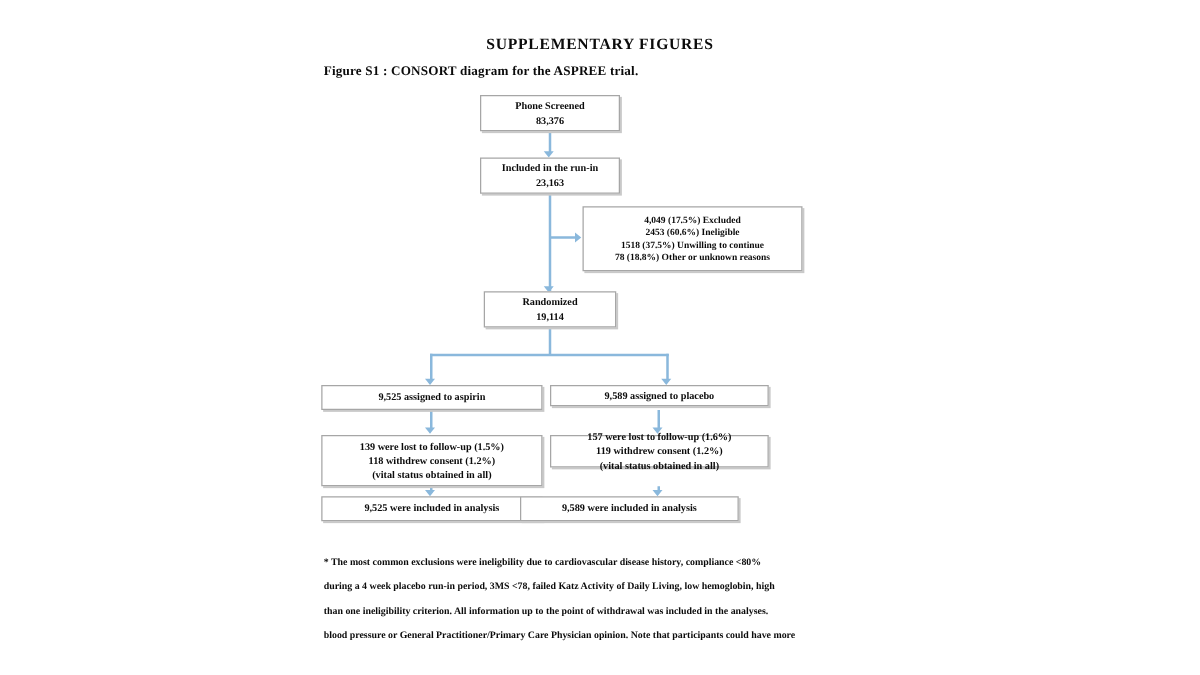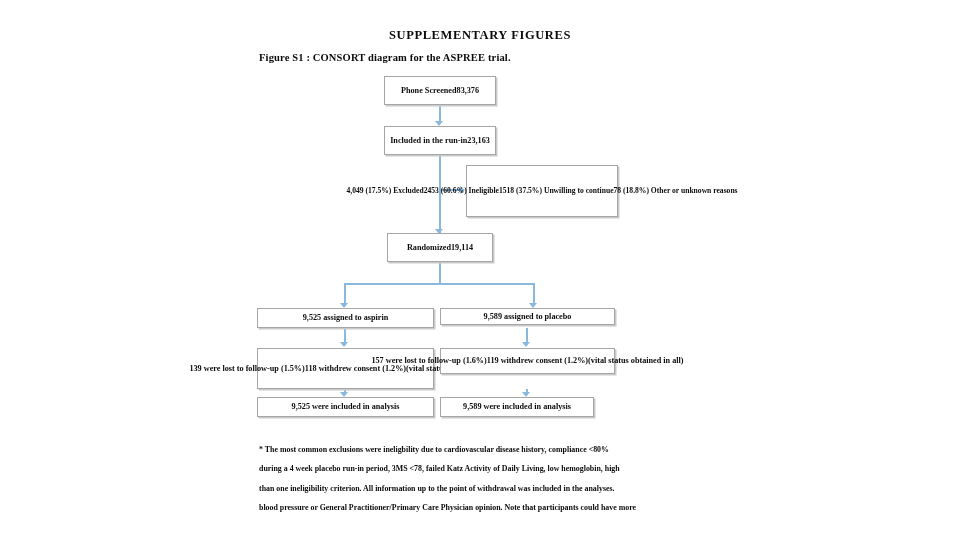--- a/index.html
+++ b/index.html
@@ -39,43 +39,43 @@
   }
 
   
   .box {
     position: absolute;
     box-sizing: border-box;
     background: #ffffff;
     border: 1px solid #a6a6a6;
     box-shadow: 1.5px 1.5px 0 0 #c9c9c9;
     display: flex;
-    flex-direction: row;
+    flex-direction: column;
     align-items: center;
     justify-content: center;
     text-align: center;
     font-weight: bold;
     font-size: 8.2px;
     line-height: 1.35;
     color: #0b0b0b;
     padding: 2px 3px;
   }
   .box .line { display: block; white-space: nowrap; }
 
   .box-phone      { left: 384px; top: 76px;  width: 112px; height: 29px; }
   .box-runin      { left: 384px; top: 126px; width: 112px; height: 29px; }
-  .box-excluded   { left: 466px; top: 165px; width: 152px; height: 52px;
+  .box-excluded   { left: 466px; top: 165px; width: 176px; height: 52px;
                     font-size: 7.6px; align-items: center; }
   .box-random     { left: 387px; top: 233px; width: 106px; height: 29px; }
   .box-aspirin    { left: 257px; top: 308px; width: 177px; height: 20px; justify-content: center; }
   .box-placebo    { left: 440px; top: 308px; width: 175px; height: 17px; }
   .box-lost-a     { left: 257px; top: 348px; width: 177px; height: 41px; }
   .box-lost-p     { left: 440px; top: 348px; width: 175px; height: 26px; }
   .box-analysis-a { left: 257px; top: 397px; width: 177px; height: 20px; }
-  .box-analysis-p { left: 440px; top: 397px; width: 154px; height: 20px; text-align: right; }
+  .box-analysis-p { left: 416px; top: 397px; width: 175px; height: 20px; text-align: right; }
 
   
   .conn {
     position: absolute;
     background: #8ab8dc;
   }
   .v { width: 2px; }
   .h { height: 2px; }
 
   .arrow-down {

